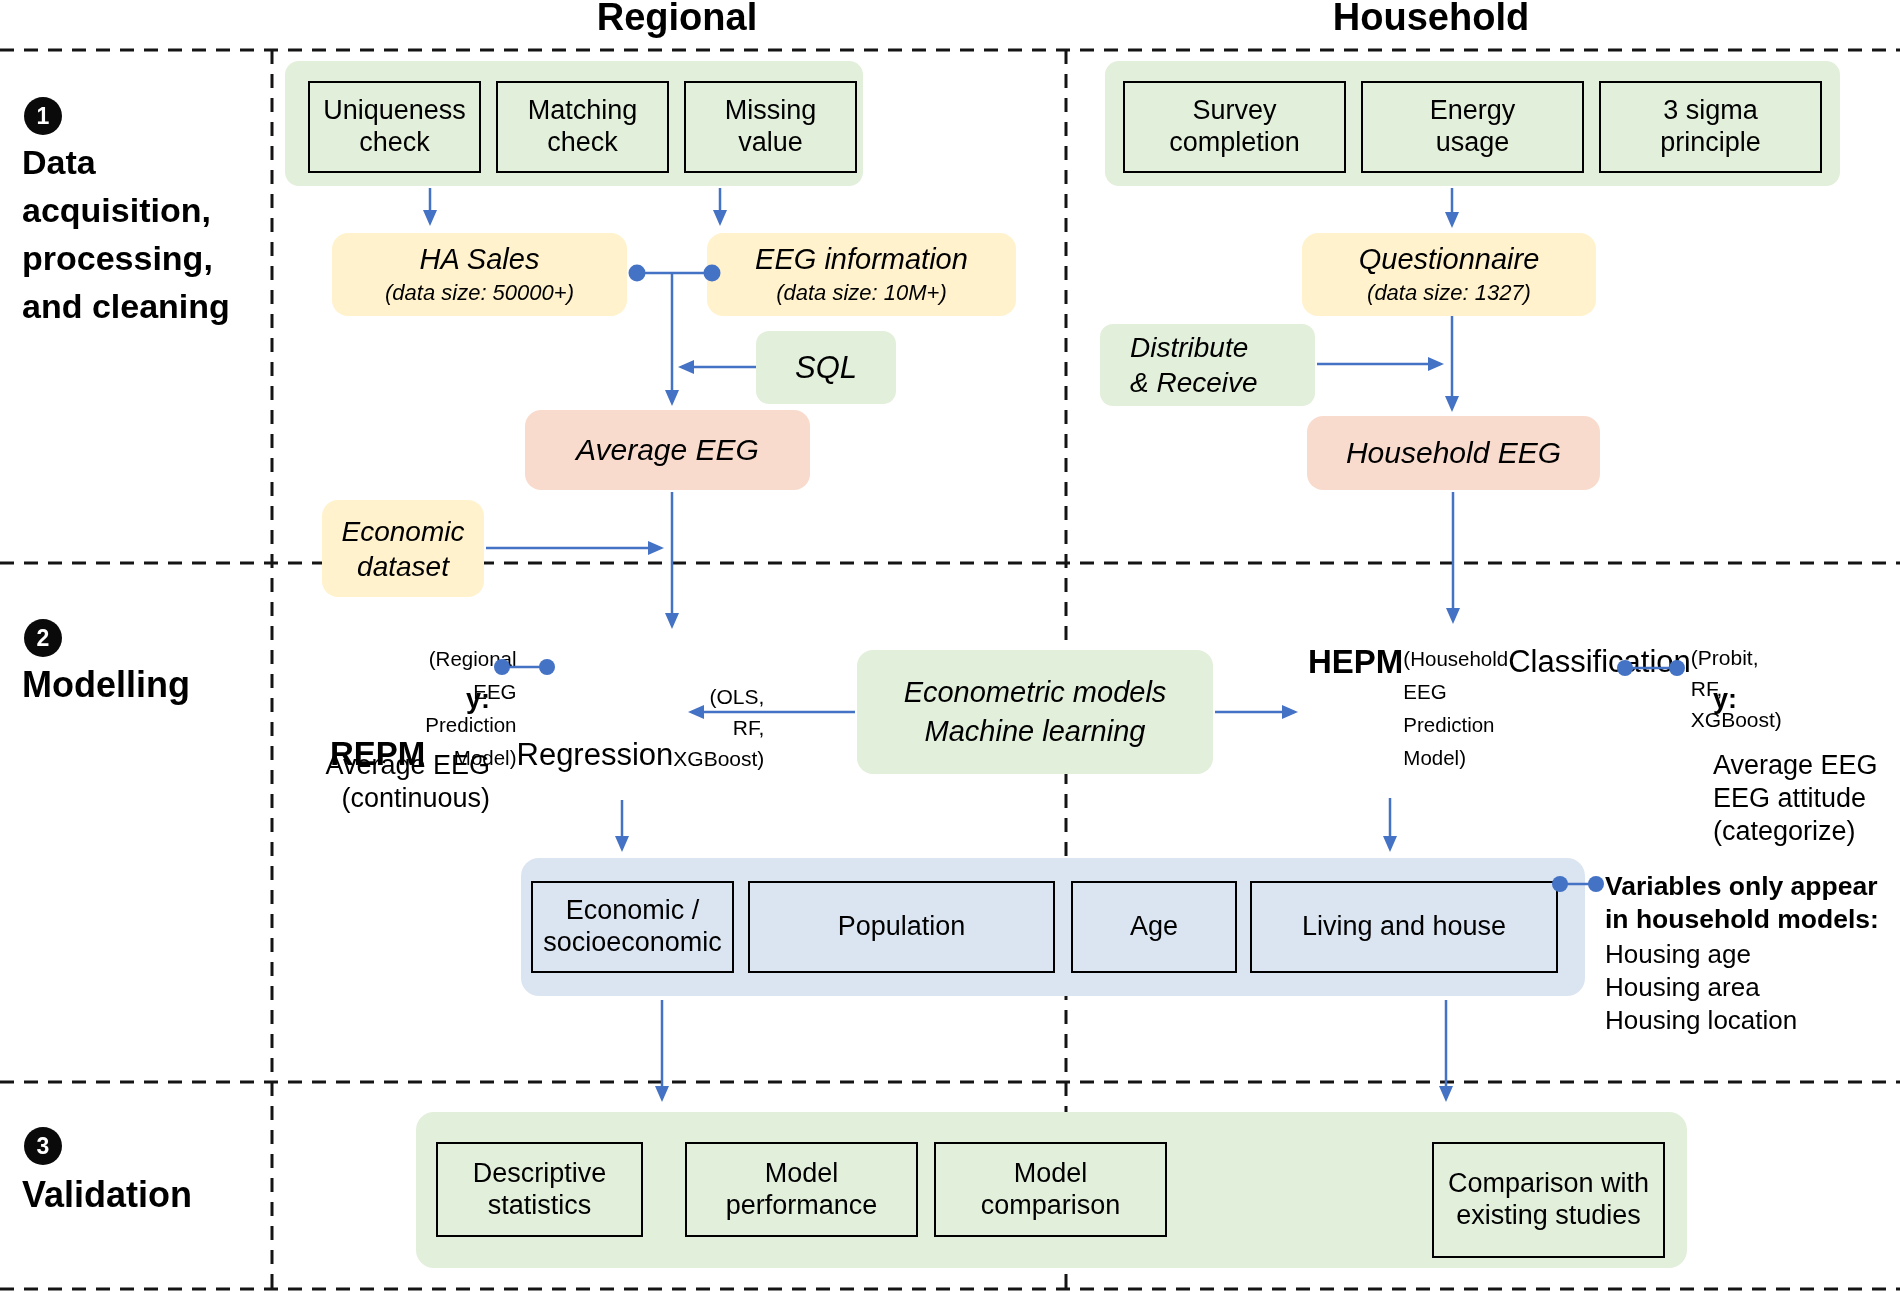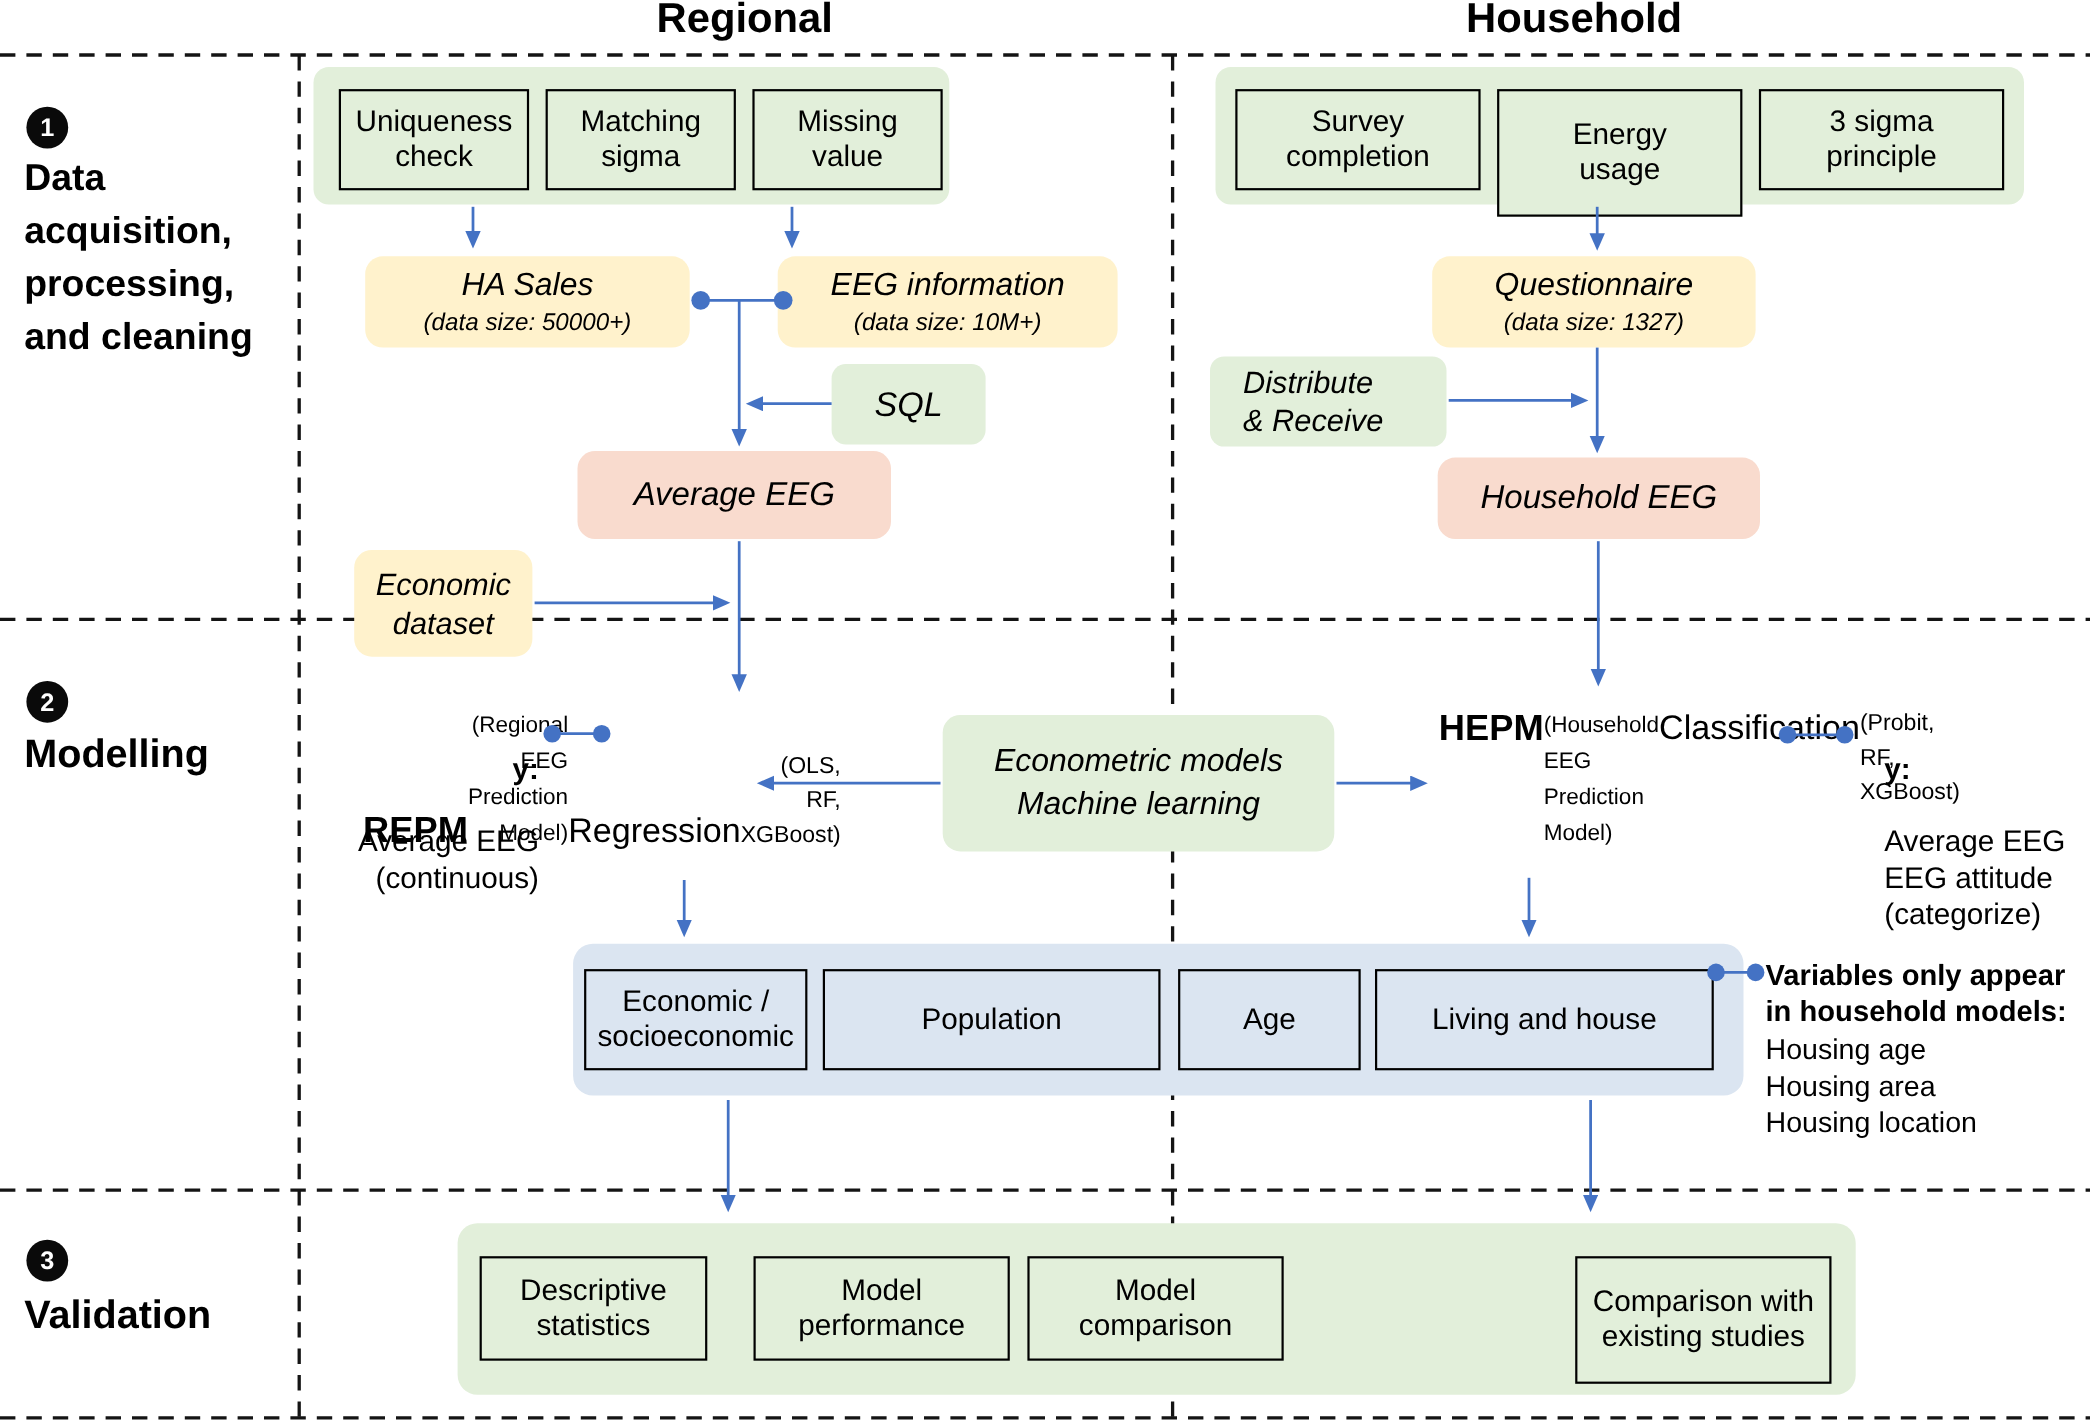--- a/index.html
+++ b/index.html
@@ -81,28 +81,28 @@
   <div class="seccircle" style="left:24px;top:619px;">2</div>
   <div class="seclabel sec-single" style="left:22px;top:664px;width:260px;">Modelling</div>
 
   <div class="seccircle" style="left:24px;top:1127px;">3</div>
   <div class="seclabel sec-single" style="left:22px;top:1174px;width:260px;">Validation</div>
 
   <div class="group g-green" style="left:285px;top:61px;width:578px;height:125px;"></div>
   <div class="cell green" style="left:308px;top:81px;width:173px;height:92px;">Uniqueness
 check</div>
   <div class="cell green" style="left:496px;top:81px;width:173px;height:92px;">Matching
-sigma</div>
+check</div>
   <div class="cell green" style="left:684px;top:81px;width:173px;height:92px;">Missing
 value</div>
 
   <div class="group g-green" style="left:1105px;top:61px;width:735px;height:125px;"></div>
   <div class="cell green" style="left:1123px;top:81px;width:223px;height:92px;">Survey
 completion</div>
-  <div class="cell green" style="left:1361px;top:81px;width:223px;height:116px;">Energy
+  <div class="cell green" style="left:1361px;top:81px;width:223px;height:92px;">Energy
 usage</div>
   <div class="cell green" style="left:1599px;top:81px;width:223px;height:92px;">3 sigma
 principle</div>
 
   <div class="soft yellow" style="left:332px;top:233px;width:295px;height:83px;">
     <span class="box-title">HA Sales</span>
     <span class="box-sub">(data size: 50000+)</span>
   </div>
   <div class="soft yellow" style="left:707px;top:233px;width:309px;height:83px;">
     <span class="box-title">EEG information</span>

